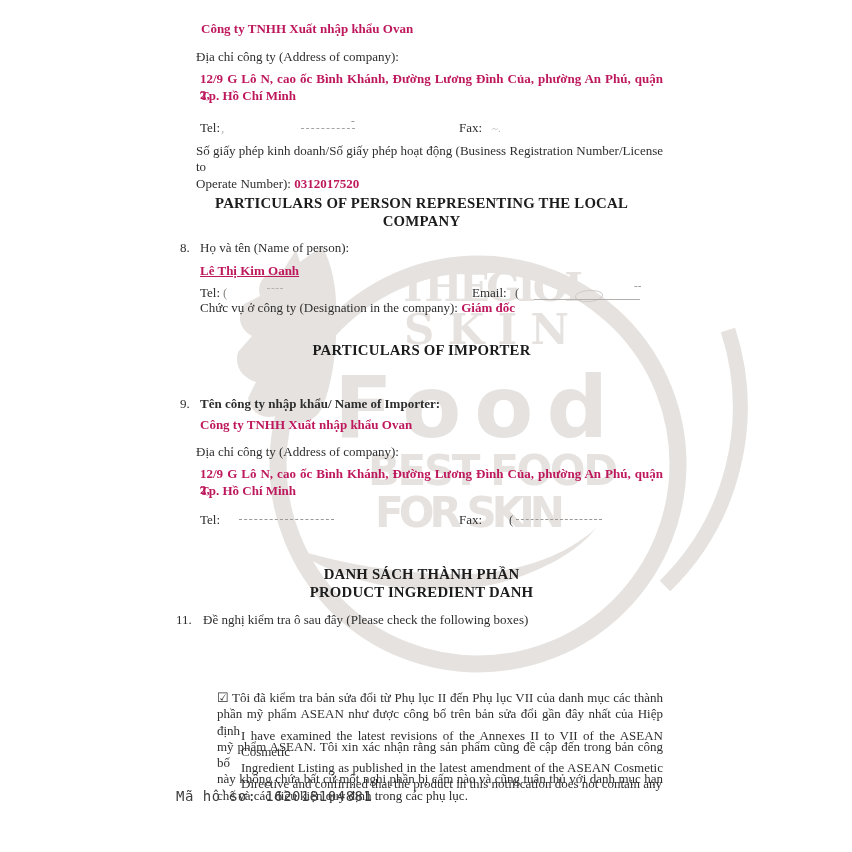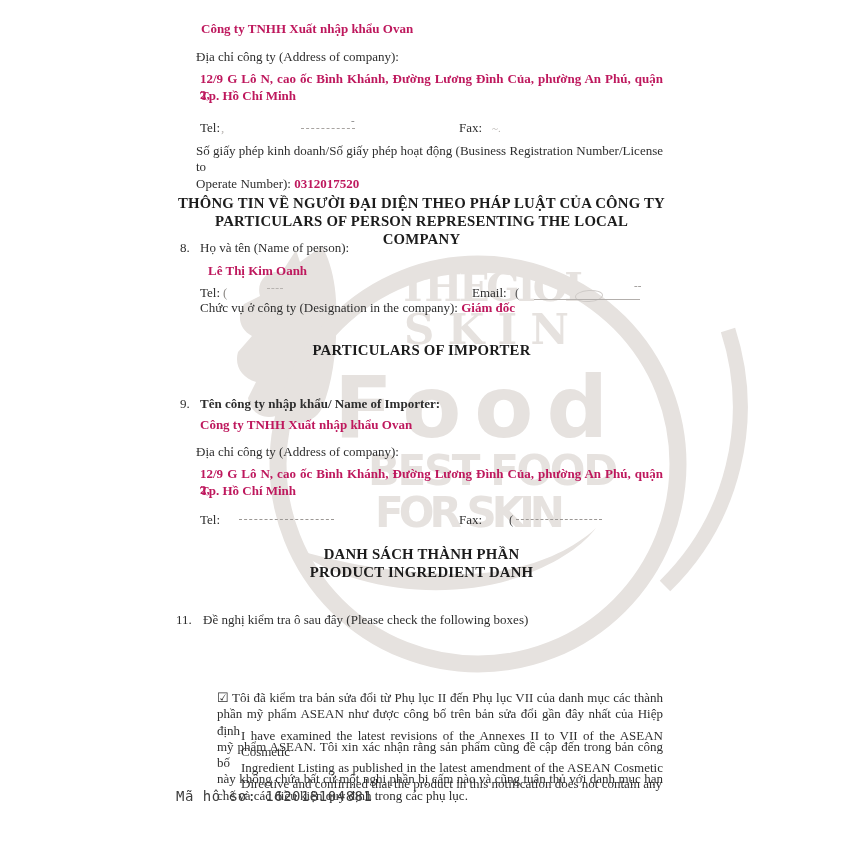--- a/index.html
+++ b/index.html
@@ -61,27 +61,26 @@
     <span class="abs" style="left:351px;top:114px;color:#7d7d7d;font-size:11px;">-</span>
     <span class="abs" style="left:459px;top:120px;">Fax:</span>
     <span class="abs faint" style="left:492px;top:122px;font-size:11px;">~.</span>
 
     <div class="wrapblk" style="left:196px;top:143px;width:467px;">
       <div class="jline">Số giấy phép kinh doanh/Số giấy phép hoạt động (Business Registration Number/License to</div>
       <div style="line-height:17px;"><span>Operate Number): </span><span class="bold">0312017520</span></div>
     </div>
 
     <div class="center-block heading" style="top:194px;">
-      <div>THÔNG TIN VỀ NGƯỜI ĐẠI DIỆN THEO PHÁP LUẬT CỦA CÔNG TY</div>
       <div>PARTICULARS OF PERSON REPRESENTING THE LOCAL COMPANY</div>
     </div>
 
     <span class="abs" style="left:180px;top:240px;">8.</span>
     <span class="abs" style="left:200px;top:240px;">Họ và tên (Name of person):</span>
-    <div class="abs bold" style="left:208px;top:263px;">Lê Thị Kim Oanh</div>
+    <div class="abs bold" style="left:200px;top:263px;text-decoration:underline;">Lê Thị Kim Oanh</div>
 
     <span class="abs" style="left:200px;top:285px;">Tel:</span>
     <span class="abs mid" style="left:223px;top:285px;">(</span>
     <div class="dashes" style="left:267px;top:288px;width:16px;border-top-color:#b7b3b0;"></div>
     <span class="abs" style="left:472px;top:285px;">Email:</span>
     <span class="abs" style="left:515px;top:285px;color:#5a5a5a;">(</span>
     <div class="blob" style="left:575px;top:290px;width:26px;height:10px;"></div>
     <div class="dashes" style="left:534px;top:299px;width:106px;border-top-style:solid;border-top-width:1px;border-top-color:#b3afac;"></div>
     <span class="abs mid" style="left:634px;top:279px;font-size:11px;">--</span>
 
@@ -99,21 +98,21 @@
     <div class="abs" style="left:196px;top:444px;">Địa chỉ công ty (Address of company):</div>
     <div class="wrapblk bold jline" style="left:200px;top:466px;width:463px;">12/9 G Lô N, cao ốc Bình Khánh, Đường Lương Đình Của, phường An Phú, quận 2,</div>
     <div class="abs bold" style="left:200px;top:483px;">Tp. Hồ Chí Minh</div>
 
     <span class="abs" style="left:200px;top:512px;">Tel:</span>
     <div class="dashes dk" style="left:239px;top:519px;width:95px;"></div>
     <span class="abs" style="left:459px;top:512px;">Fax:</span>
     <span class="abs" style="left:509px;top:512px;color:#4c4c4c;">(</span>
     <div class="dashes dk" style="left:516px;top:519px;width:86px;"></div>
 
-    <div class="center-block heading" style="top:545px;text-align:center;">
+    <div class="center-block heading" style="top:565px;text-align:center;">
       <div>DANH SÁCH THÀNH PHẦN</div>
       <div>PRODUCT INGREDIENT DANH</div>
     </div>
 
     <span class="abs" style="left:176px;top:612px;">11.</span>
     <span class="abs" style="left:203px;top:612px;">Đề nghị kiểm tra ô sau đây (Please check the following boxes)</span>
 
     <div class="wrapblk" style="left:217px;top:645px;width:446px;margin-top:45px;">
       <div class="pline jline"><span>☑</span> <span>Tôi đã kiểm tra bản sửa đổi từ Phụ lục II đến Phụ lục VII của danh mục các thành</span></div>
       <div class="pline jline">phần mỹ phẩm ASEAN như được công bố trên bản sửa đổi gần đây nhất của Hiệp định</div>

